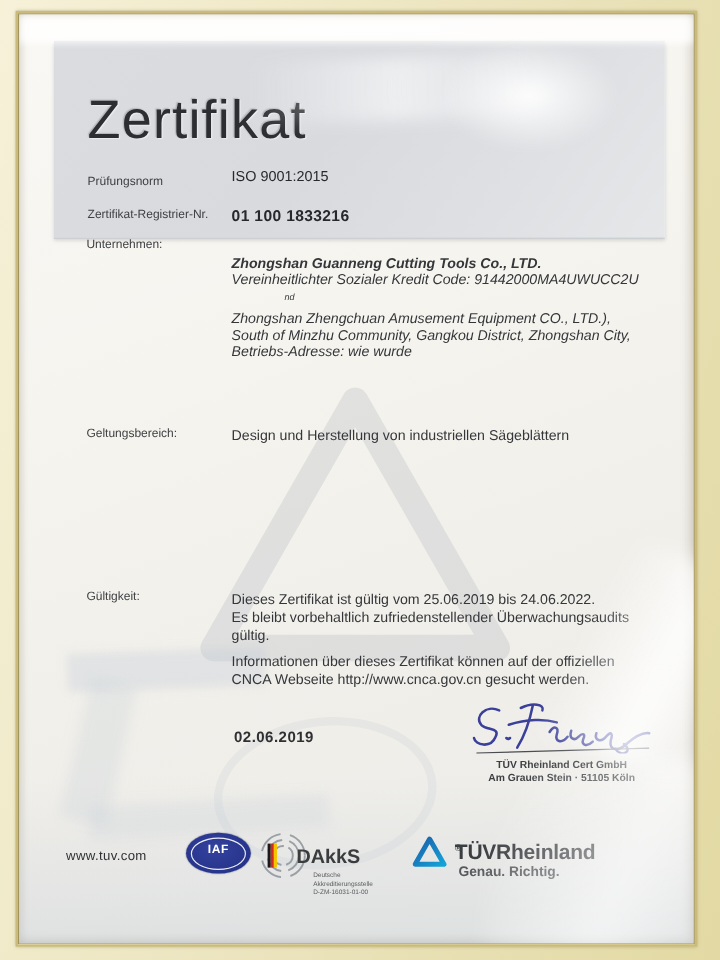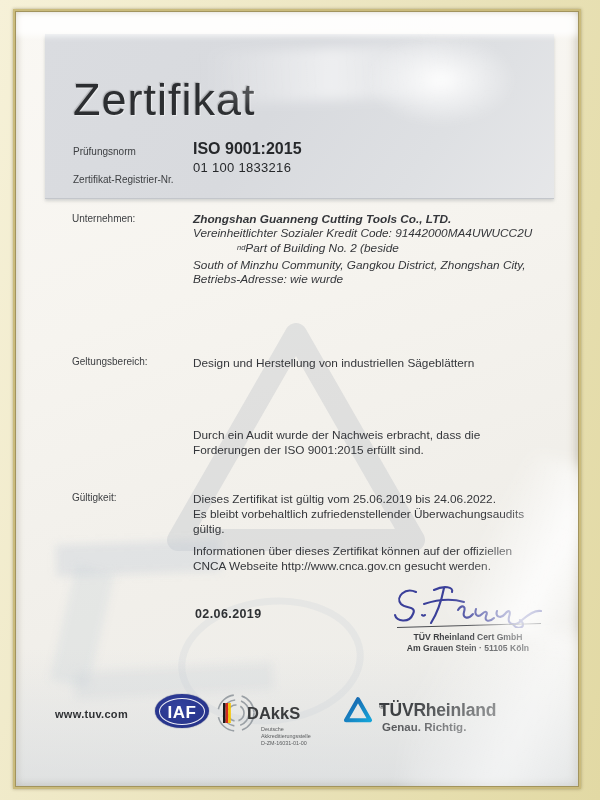--- a/index.html
+++ b/index.html
@@ -37,46 +37,46 @@
     left:57px;top:62px;font-size:45px;letter-spacing:1px;color:#2c2e31;
     text-shadow:1px 1px 1px rgba(255,255,255,.5), -1px -1px 1px rgba(60,60,60,.25);
   }
   .lbl{font-size:10px;color:#3e4043;}
   .val{color:#26282b;}
   .txt{font-size:11.8px;line-height:14.3px;color:#34363a;}
   .b{font-weight:bold;}
   .sup{position:static;font-size:7.5px;vertical-align:super;margin-left:44px;}
   
   .standard-lbl{left:57px;top:134px;}
-  .standard-val{left:177px;top:128px;font-size:16px;font-weight:bold;}
+  .standard-val{left:177px;top:128px;font-size:12px;font-weight:normal;}
   .registry-lbl{left:57px;top:162px;}
-  .registry-val{left:177px;top:148px;font-size:13px;font-weight:normal;letter-spacing:.3px;}
-  .company-lbl{left:56px;top:201px;}
+  .registry-val{left:177px;top:160px;font-size:13px;font-weight:bold;letter-spacing:.3px;}
+  .company-lbl{left:56px;top:187px;}
   .company-block{left:177px;top:200px;width:345px;font-style:italic;}
   .company-block div{position:static;}
   .scope-lbl{left:56px;top:344px;}
   .scope-val{left:177px;top:344px;width:340px;}
   .audit-block{left:177px;top:416px;width:340px;line-height:15px;}
   .audit-block div{position:static;}
   .validity-lbl{left:56px;top:480px;}
   .validity-block{left:177px;top:480px;width:350px;line-height:15.2px;}
   .validity-block div{position:static;}
   .info-block{left:177px;top:532px;width:350px;line-height:15.2px;}
   .info-block div{position:static;}
   .issue-date{left:179px;top:595px;font-size:12.5px;font-weight:600;color:#2e3033;letter-spacing:.4px;}
   
   .sig-svg{left:376px;top:570px;width:152px;height:46px;}
   .sig-line{left:381px;top:613px;width:144px;height:1.3px;background:#4a4c50;transform:rotate(-1.6deg);}
   .issuer{left:352px;top:620px;width:200px;text-align:center;font-size:8.6px;line-height:10.5px;color:#3c3e41;font-weight:600;}
   .issuer div{position:static;}
   
-  .website{left:39px;top:696px;font-size:11px;font-weight:bold;color:#2f3134;letter-spacing:.3px;}
+  .website{left:39px;top:696px;font-size:11px;font-weight:normal;color:#2f3134;letter-spacing:.3px;}
   .iaf{left:139px;top:682px;width:54px;height:34px;background:radial-gradient(ellipse at 45% 40%,#33429e 0%,#27348b 70%,#1d2870 100%);border-radius:50%;box-shadow:0 0 1px #16205c;}
   .iaf-ring{left:4px;top:3.5px;right:4px;bottom:3.5px;border:1.6px solid rgba(255,255,255,.9);border-radius:50%;}
-  .iaf-txt{left:0;top:9px;width:100%;text-align:center;font-size:17px;font-weight:bold;color:#fff;letter-spacing:.5px;}
+  .iaf-txt{left:0;top:9px;width:100%;text-align:center;font-size:10px;font-weight:bold;color:#fff;letter-spacing:.5px;}
   .dakks-svg{left:197px;top:680px;width:118px;height:62px;}
   .tuv-tri-svg{left:327px;top:684px;width:30px;height:29px;}
   .brand{left:363px;top:688px;font-size:17.5px;font-weight:bold;color:#3b3e41;letter-spacing:-0.2px;}
   .brand .reg{position:static;font-size:8px;vertical-align:super;}
   .slogan{left:366px;top:709px;font-size:11.5px;font-weight:bold;color:#57595c;}
   
   .wm-tri{left:130px;top:308px;width:280px;height:238px;opacity:.9;}
   .seal-ghost{left:162px;top:586px;width:172px;height:112px;border:7px solid rgba(188,198,208,.20);border-radius:50%;transform:rotate(-6deg);}
   .ghost-bar1{left:40px;top:530px;width:165px;height:32px;background:rgba(198,206,215,.38);transform:rotate(-2deg);filter:blur(4px);}
   .ghost-bar2{left:46px;top:556px;width:40px;height:118px;background:rgba(200,208,216,.30);transform:rotate(13deg);filter:blur(5px);}
@@ -113,32 +113,29 @@
 
   <div class="lbl standard-lbl">Prüfungsnorm</div>
   <div class="val standard-val">ISO 9001:2015</div>
   <div class="lbl registry-lbl">Zertifikat-Registrier-Nr.</div>
   <div class="val registry-val">01 100 1833216</div>
 
   <div class="lbl company-lbl">Unternehmen:</div>
   <div class="txt company-block">
     <div class="b">Zhongshan Guanneng Cutting Tools Co., LTD.</div>
     <div>Vereinheitlichter Sozialer Kredit Code: 91442000MA4UWUCC2U</div>
-    <div><span class="sup">nd</span><span> Part of Building No. 2 (beside</span></div>
+    <div><span class="sup">nd</span></div>
+    <div>Zhongshan Zhengchuan Amusement Equipment CO., LTD.),</div>
     <div>South of Minzhu Community, Gangkou District, Zhongshan City,</div>
     <div>Betriebs-Adresse: wie wurde</div>
   </div>
 
   <div class="lbl scope-lbl">Geltungsbereich:</div>
   <div class="txt scope-val">Design und Herstellung von industriellen Sägeblättern</div>
 
-  <div class="txt audit-block">
-    <div>Durch ein Audit wurde der Nachweis erbracht, dass die</div>
-    <div>Forderungen der ISO 9001:2015 erfüllt sind.</div>
-  </div>
 
   <div class="lbl validity-lbl">Gültigkeit:</div>
   <div class="txt validity-block">
     <div>Dieses Zertifikat ist gültig vom 25.06.2019 bis 24.06.2022.</div>
     <div>Es bleibt vorbehaltlich zufriedenstellender Überwachungsaudits</div>
     <div>gültig.</div>
   </div>
 
   <div class="txt info-block">
     <div>Informationen über dieses Zertifikat können auf der offiziellen</div>

